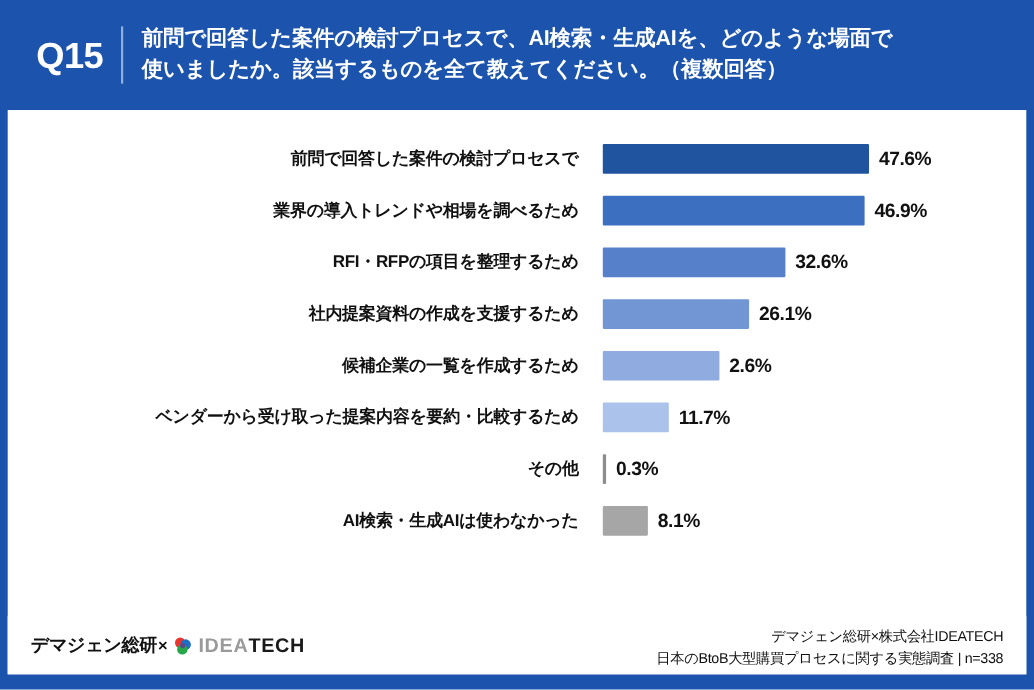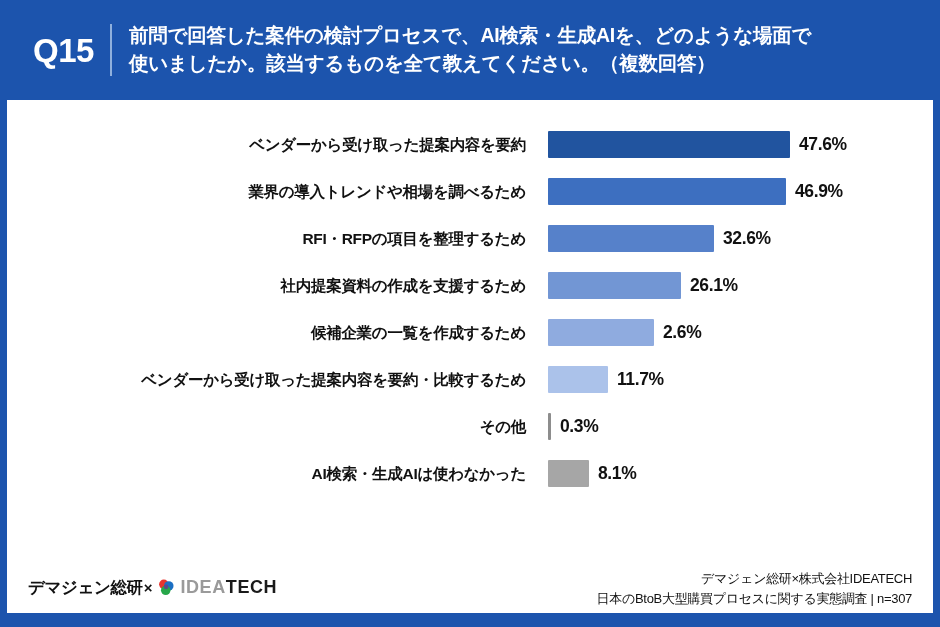--- a/index.html
+++ b/index.html
@@ -194,21 +194,21 @@
     <div id="qdivider"></div>
     <div id="qtext">
       <span class="ln">前問で回答した案件の検討プロセスで、AI検索・生成AIを、どのような場面で</span>
       <span class="ln">使いましたか。該当するものを全て教えてください。（複数回答）</span>
     </div>
   </div>
 
   <div id="panel">
     <div id="chart">
         <div class="row">
-          <div class="row-label">ベンダーから受け取った提案内容を要約</div>
+          <div class="row-label">前問で回答した案件の検討プロセスで</div>
           <div class="bar-wrap">
             <div class="bar" style="width: 242px; background: rgb(33, 84, 159);"></div>
             <div class="bar-value">47.6%</div>
           </div>
         </div>
         <div class="row">
           <div class="row-label">業界の導入トレンドや相場を調べるため</div>
           <div class="bar-wrap">
             <div class="bar" style="width: 238px; background: rgb(61, 111, 192);"></div>
             <div class="bar-value">46.9%</div>
@@ -267,17 +267,17 @@
         <circle cx="7.2" cy="6.6" r="5.0" fill="#e8352e"></circle>
         <circle cx="12.4" cy="8.4" r="5.0" fill="#1b6fc4"></circle>
         <circle cx="9.2" cy="13.0" r="5.0" fill="#27a74a"></circle>
         <circle cx="9.6" cy="9.3" r="2.5" fill="#5a4a8a"></circle>
       </svg>
       <span id="logo-idea">IDEA</span>
       <span id="logo-tech">TECH</span>
     </div>
     <div id="footer-right">
       <div class="fr-line">デマジェン総研×株式会社IDEATECH</div>
-      <div class="fr-line">日本のBtoB大型購買プロセスに関する実態調査 | n=307</div>
+      <div class="fr-line">日本のBtoB大型購買プロセスに関する実態調査 | n=338</div>
     </div>
   </div>
 
 </div>
 
 </body></html>

